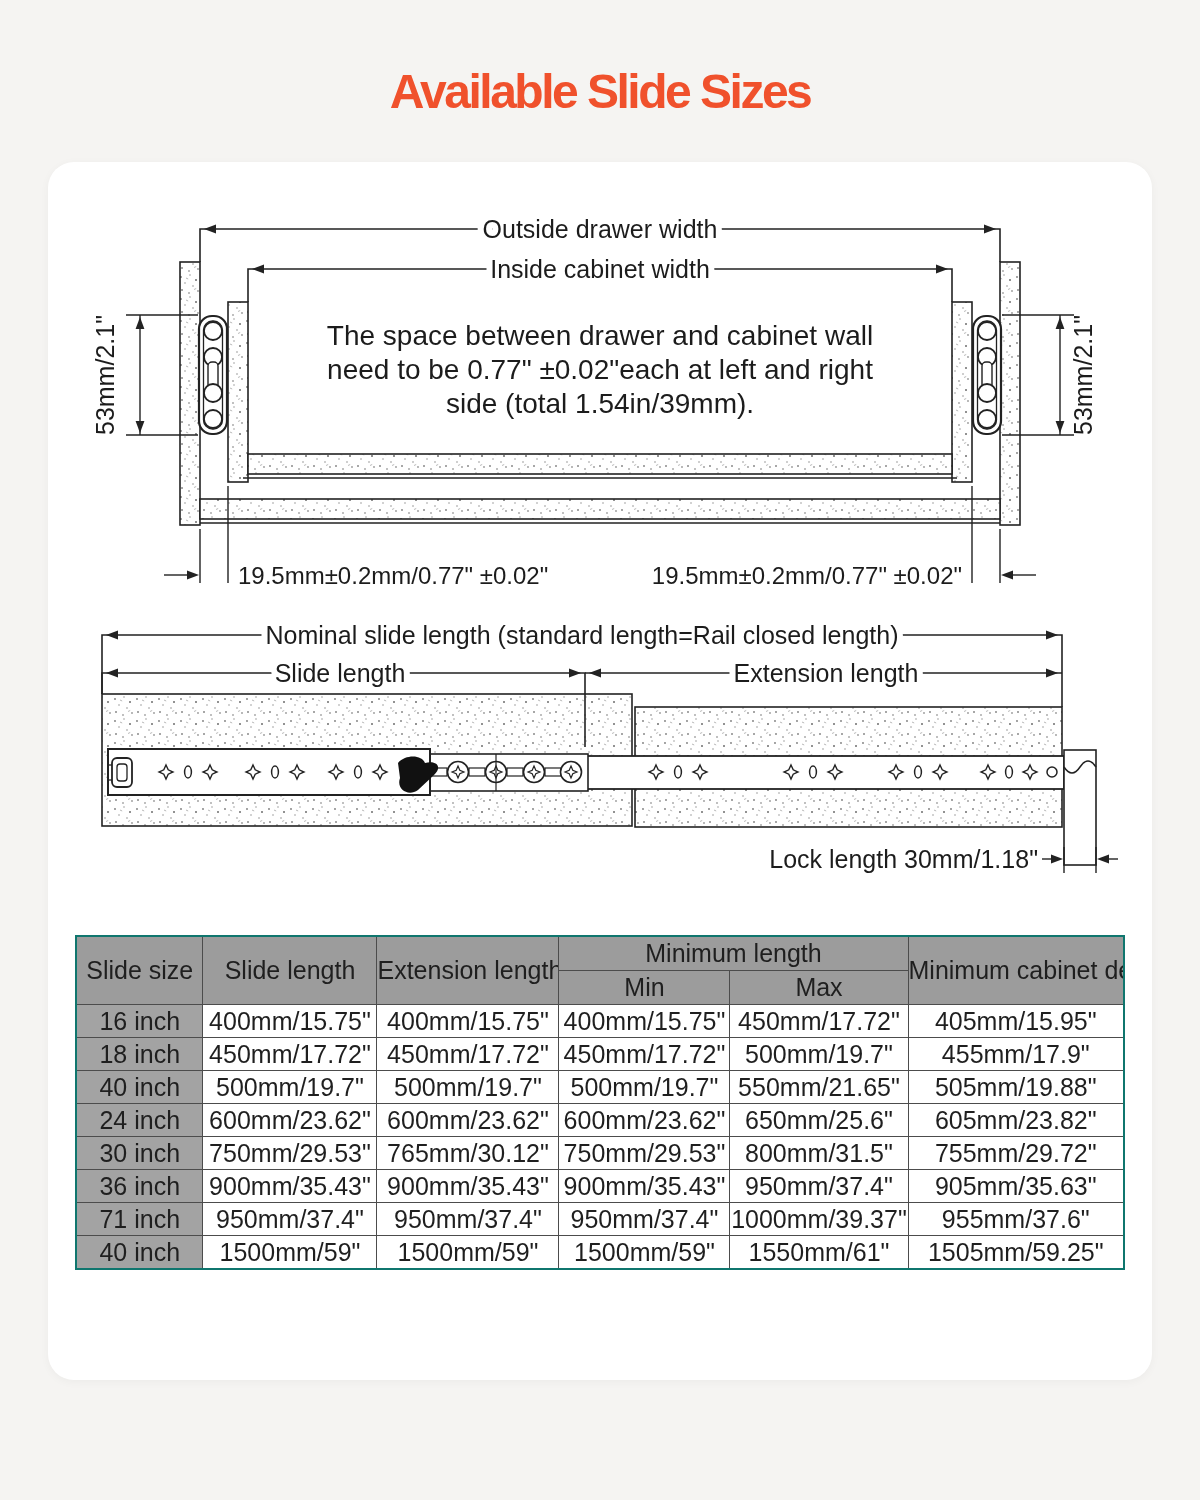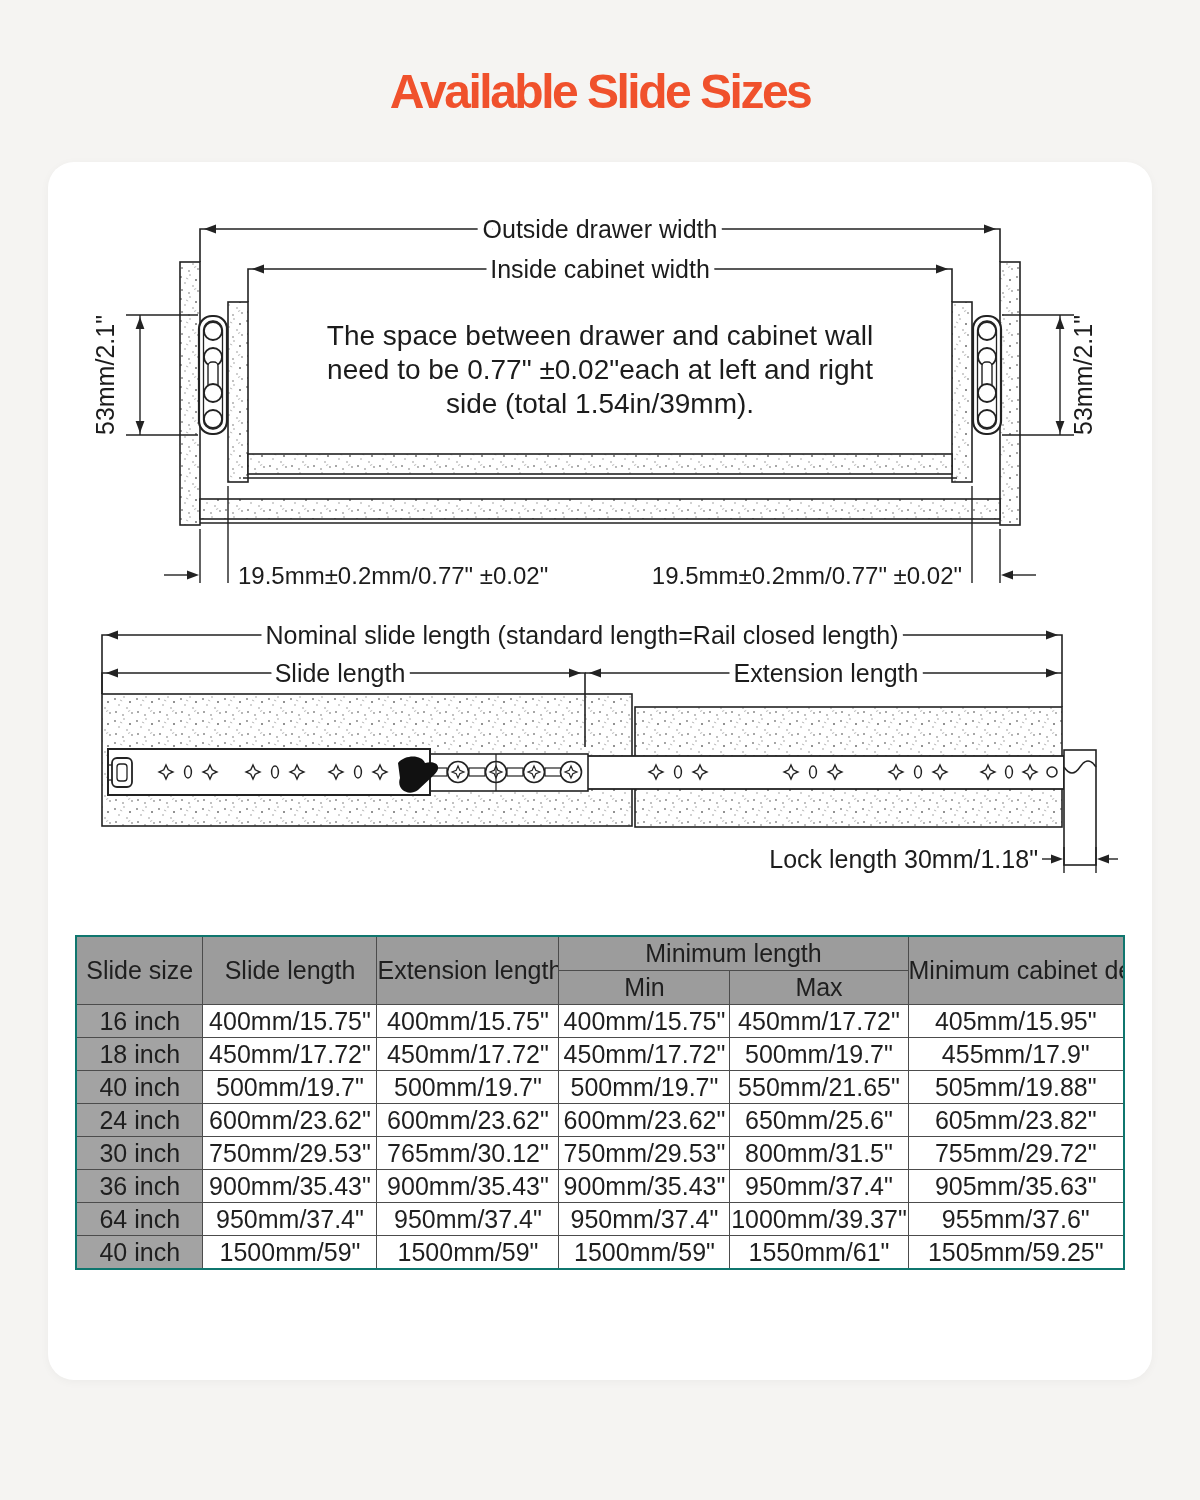--- a/index.html
+++ b/index.html
@@ -319,21 +319,21 @@
       </tr>
       <tr>
         <td class="rowhead">36 inch</td>
         <td>900mm/35.43"</td>
         <td>900mm/35.43"</td>
         <td>900mm/35.43"</td>
         <td>950mm/37.4"</td>
         <td>905mm/35.63"</td>
       </tr>
       <tr>
-        <td class="rowhead">64 inch</td>
+        <td class="rowhead">71 inch</td>
         <td>950mm/37.4"</td>
         <td>950mm/37.4"</td>
         <td>950mm/37.4"</td>
         <td>1000mm/39.37"</td>
         <td>955mm/37.6"</td>
       </tr>
       <tr>
         <td class="rowhead">40 inch</td>
         <td>1500mm/59"</td>
         <td>1500mm/59"</td>

